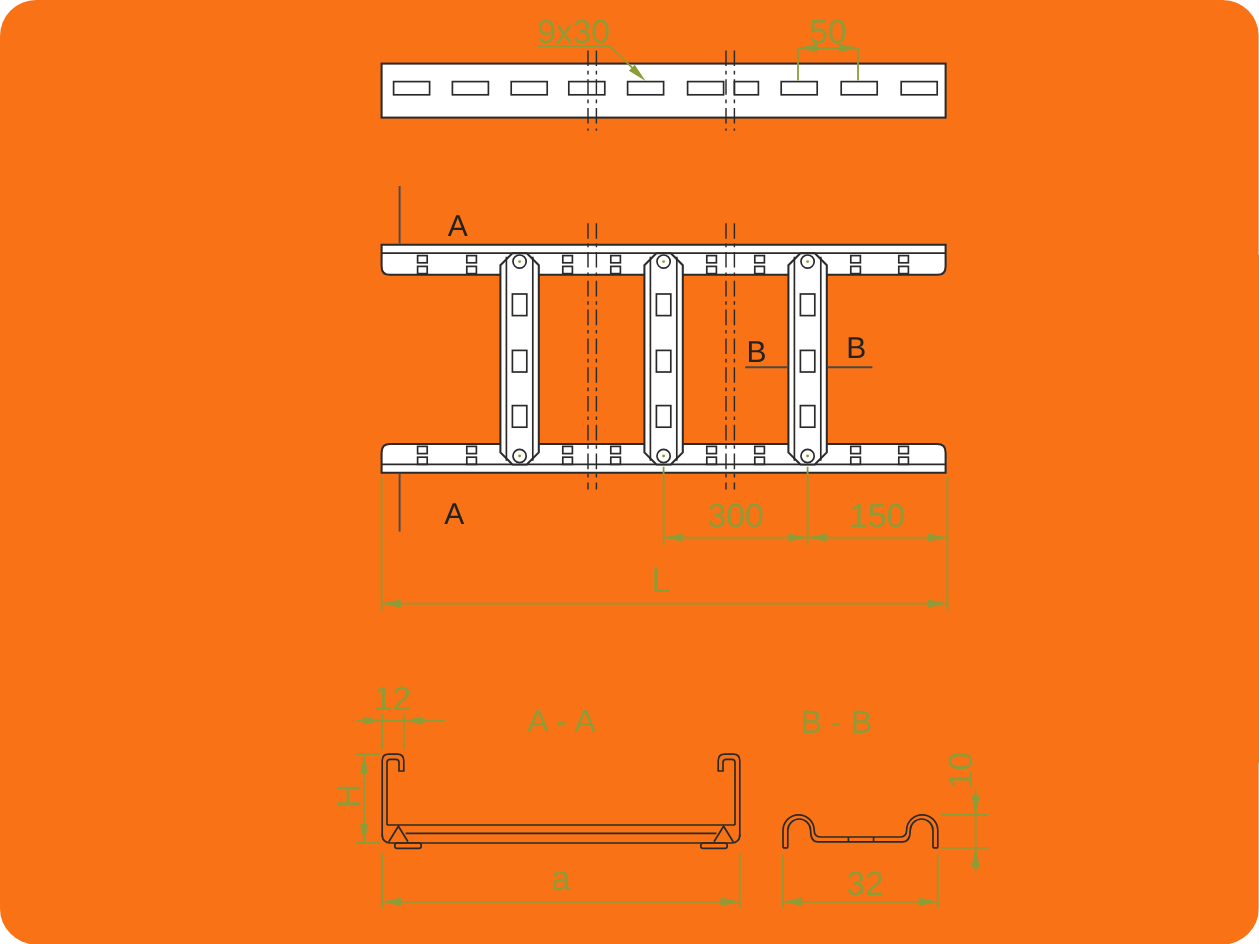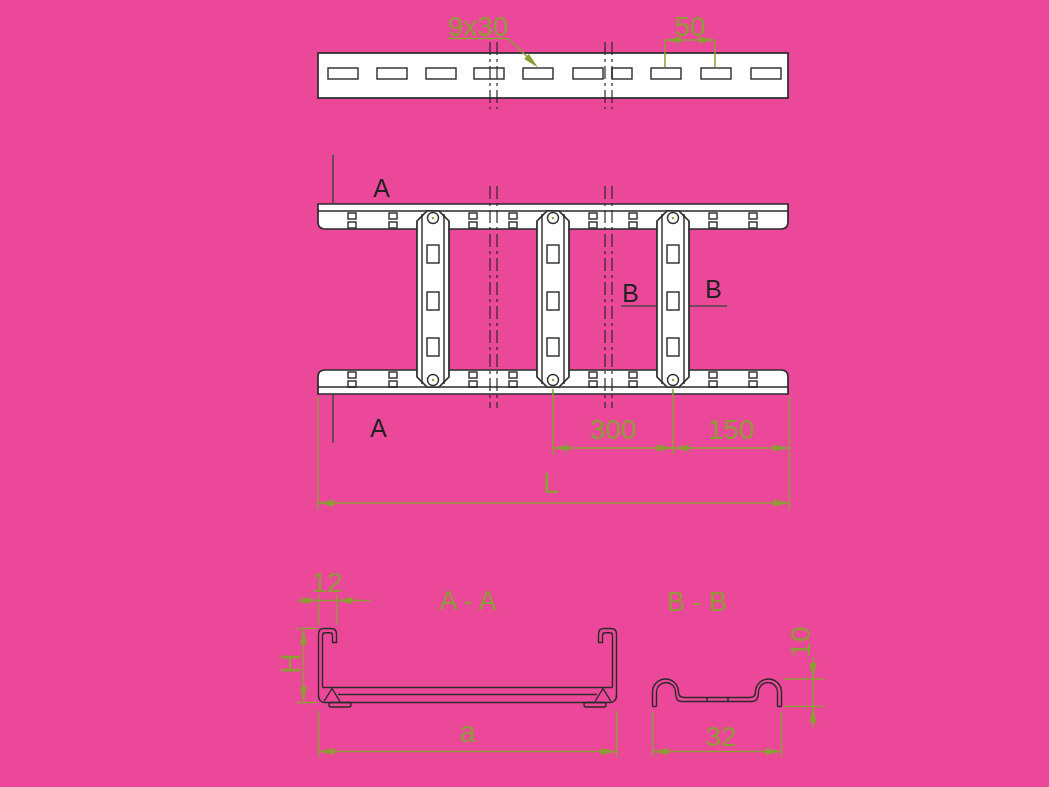--- a/index.html
+++ b/index.html
@@ -1,16 +1,16 @@
 <!DOCTYPE html>
 <html><head>
 <meta charset="utf-8">
 <style>
   html,body{margin:0;padding:0;background:#ffffff;}
-  .stage{width:1049px;height:787px;position:relative;background:#ec4899;overflow:hidden;}
+  .stage{width:1049px;height:787px;position:relative;background:#f97316;overflow:hidden;border-radius:30px;}
   svg{display:block;}
   .lnw  {stroke:#2a2a2a;stroke-width:1.7;fill:#ffffff;}
   .thin {stroke:#2a2a2a;stroke-width:1.4;fill:none;}
   .brk  {stroke:#2a2a2a;stroke-width:1.2;fill:none;stroke-dasharray:13 4 3 4;}
   .sec  {stroke:#4a4a4a;stroke-width:1.6;fill:none;}
   .dim  {stroke:#8e9c38;stroke-width:1.5;fill:none;}
   .dimf {fill:#8e9c38;stroke:none;}
   .dtxt {fill:#8e9c38;font-family:"Liberation Sans",sans-serif;font-size:28px;}
   .dtxt29{fill:#8e9c38;font-family:"Liberation Sans",sans-serif;font-size:29px;}
   .ttl  {fill:#8e9c38;font-family:"Liberation Sans",sans-serif;font-size:27px;}

